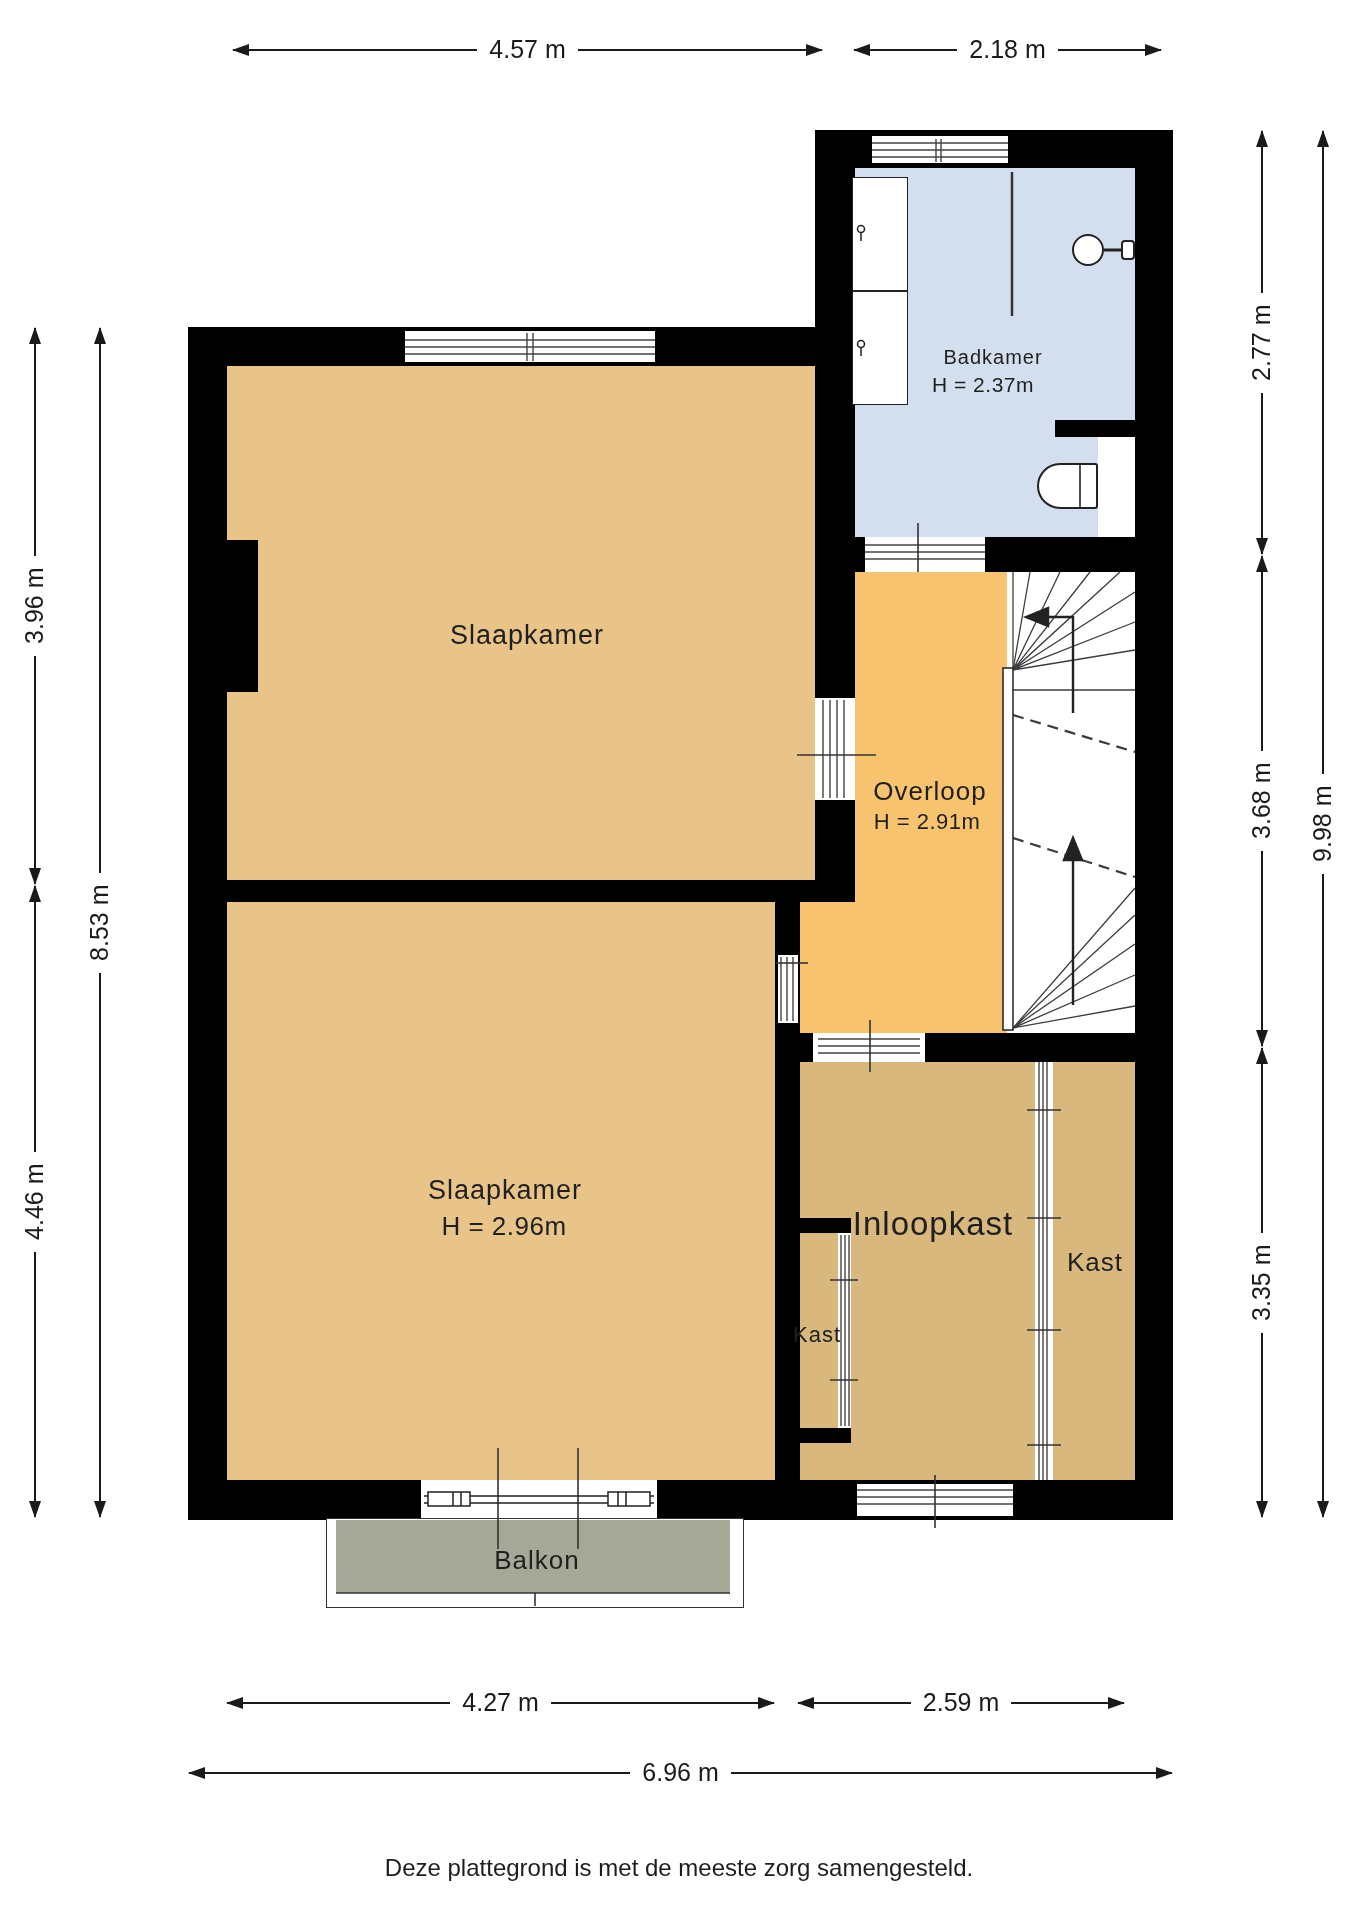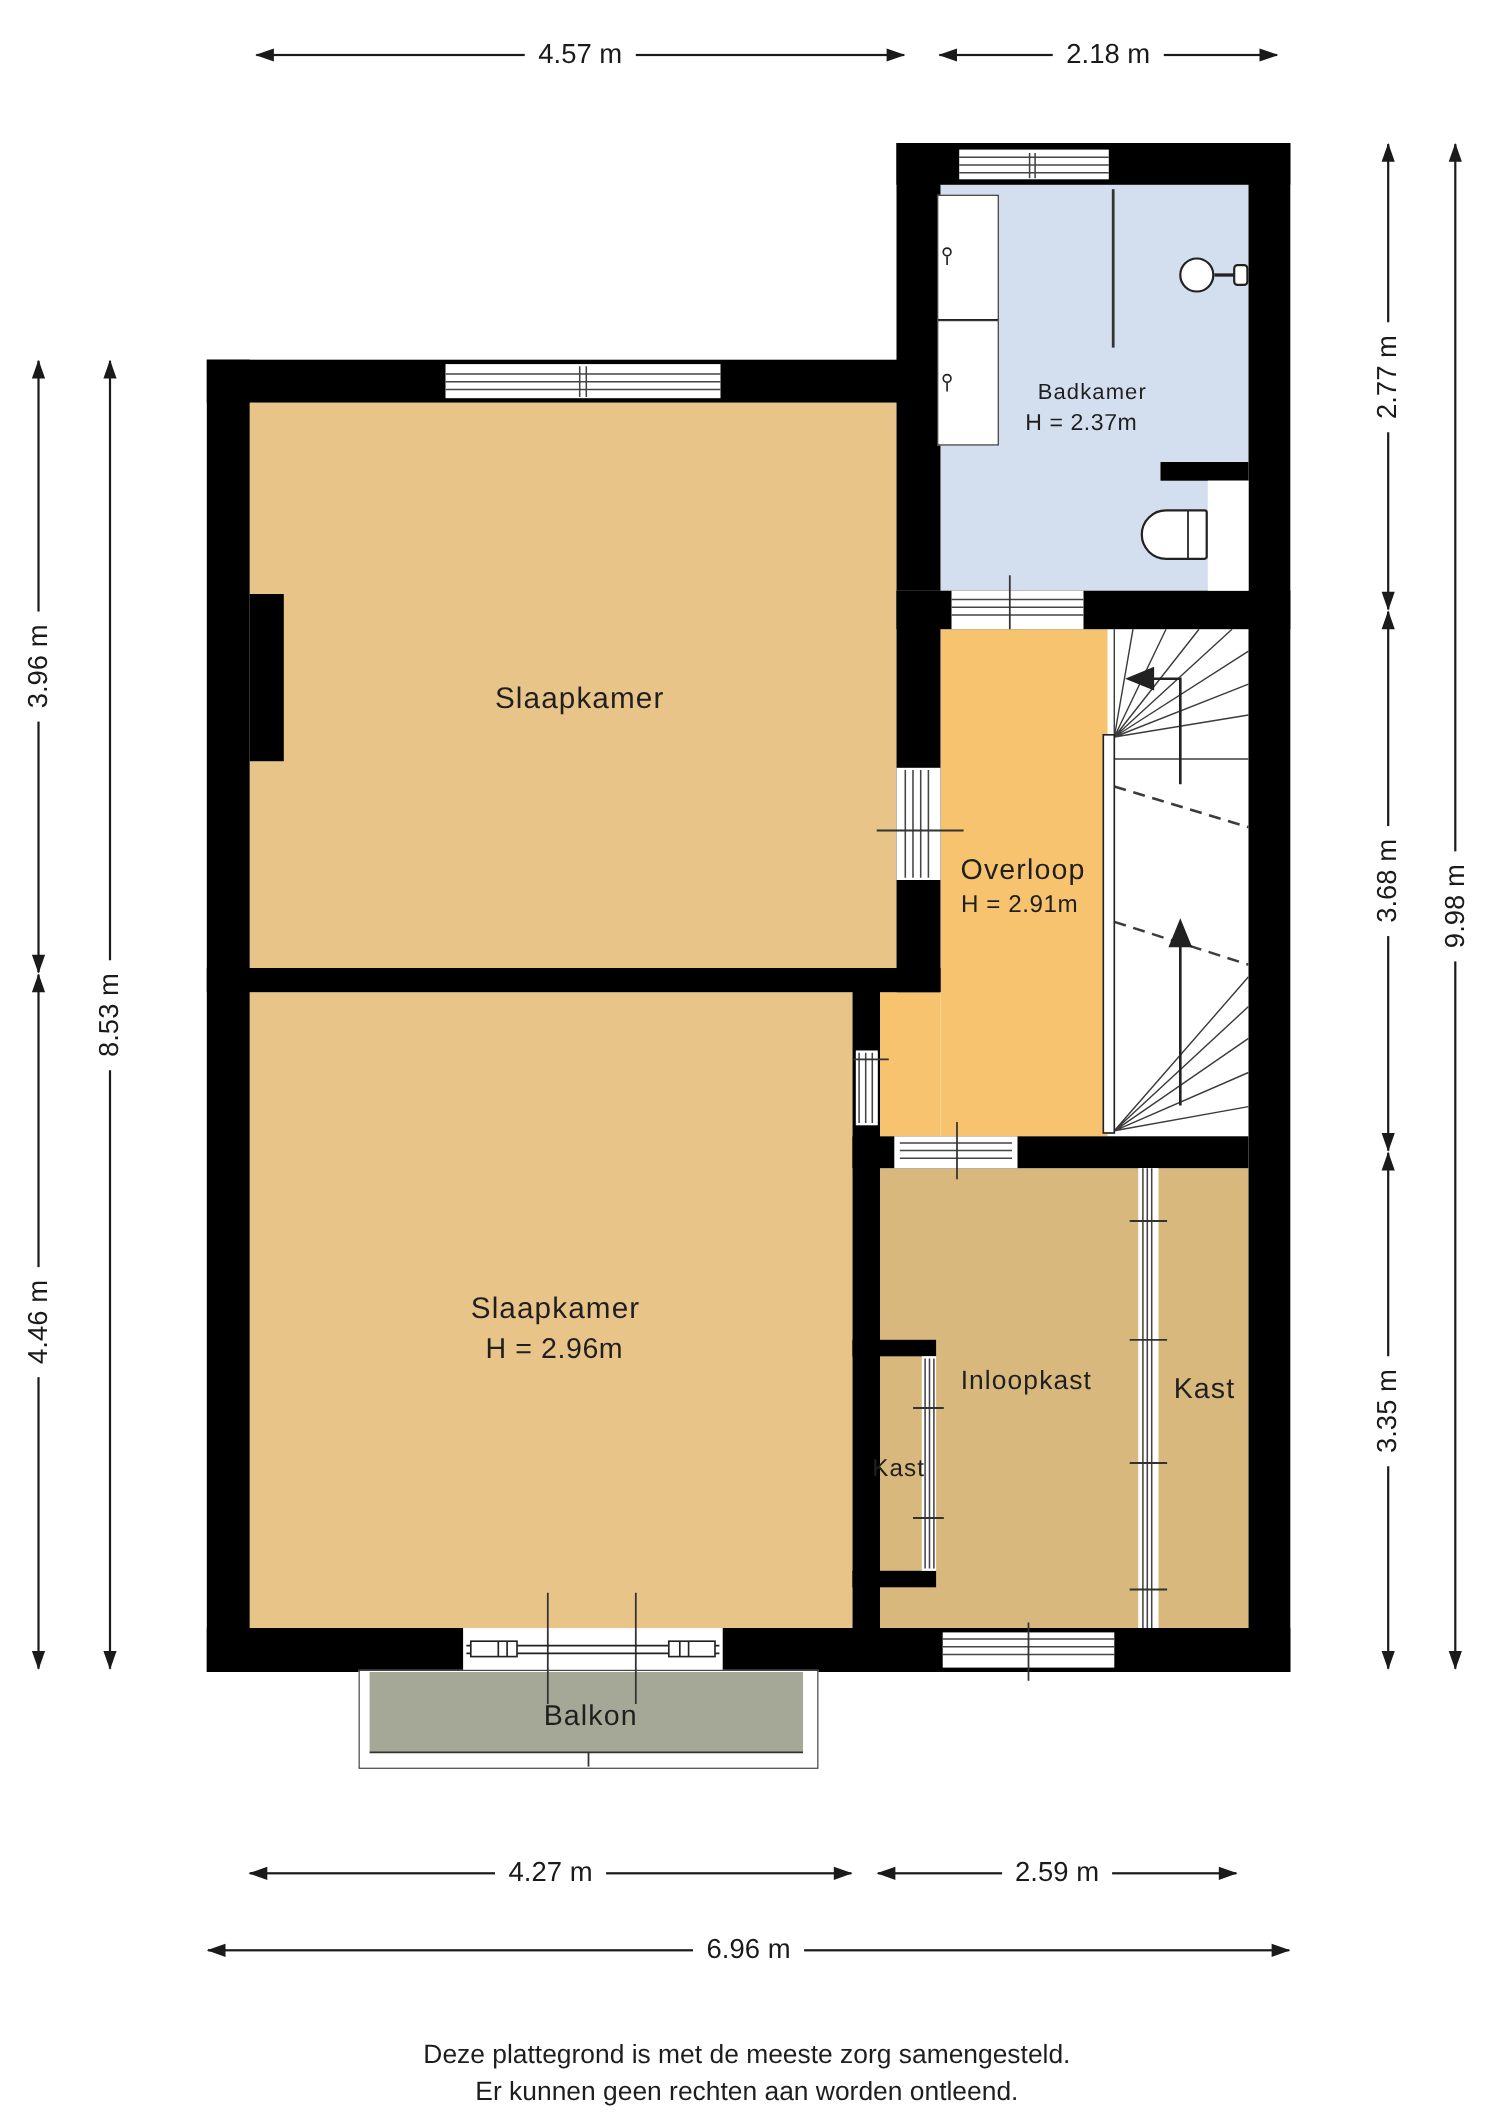--- a/index.html
+++ b/index.html
@@ -152,21 +152,21 @@
   </svg>
 
   <div class="roomlabel" style="left:527px;top:635px;font-size:27px">Slaapkamer</div>
   <div class="roomlabel" style="left:505px;top:1190px;font-size:27px">Slaapkamer</div>
   <div class="roomlabel sub" style="left:504px;top:1226px;font-size:26px">H = 2.96m</div>
   <div class="roomlabel" style="left:993px;top:357px;font-size:20px">Badkamer</div>
   <div class="roomlabel sub" style="left:983px;top:385px;font-size:21px">H = 2.37m</div>
   <div class="roomlabel" style="left:930px;top:791px;font-size:26px">Overloop</div>
   <div class="roomlabel sub" style="left:927px;top:822px;font-size:22px">H = 2.91m</div>
   <div class="roomlabel" style="left:817px;top:1335px;font-size:22px">Kast</div>
-  <div class="roomlabel" style="left:933px;top:1256px;font-size:24px">Inloopkast</div>
+  <div class="roomlabel" style="left:933px;top:1224px;font-size:33px">Inloopkast</div>
   <div class="roomlabel" style="left:1095px;top:1262px;font-size:26px">Kast</div>
   <div class="roomlabel" style="left:537px;top:1560px;font-size:26px">Balkon</div>
 
   <div class="dim h" style="left:232px;top:43px;width:591px">
     <div class="ln"></div>
       <i class="al"></i>
       <i class="ar"></i>
     <span>4.57 m</span>
   </div>
   <div class="dim h" style="left:853px;top:43px;width:309px">
@@ -233,15 +233,14 @@
     <span>3.35 m</span>
   </div>
   <div class="dim v" style="left:1316px;top:130px;height:1388px">
     <div class="ln"></div>
       <i class="au"></i>
       <i class="ad"></i>
     <span>9.98 m</span>
   </div>
 
   <div class="disclaimer" style="top:1854px">Deze plattegrond is met de meeste zorg samengesteld.</div>
-  <div class="disclaimer" style="top:1888px">Er kunnen geen rechten aan worden ontleend.</div>
 
 </div>
 
 </body></html>

